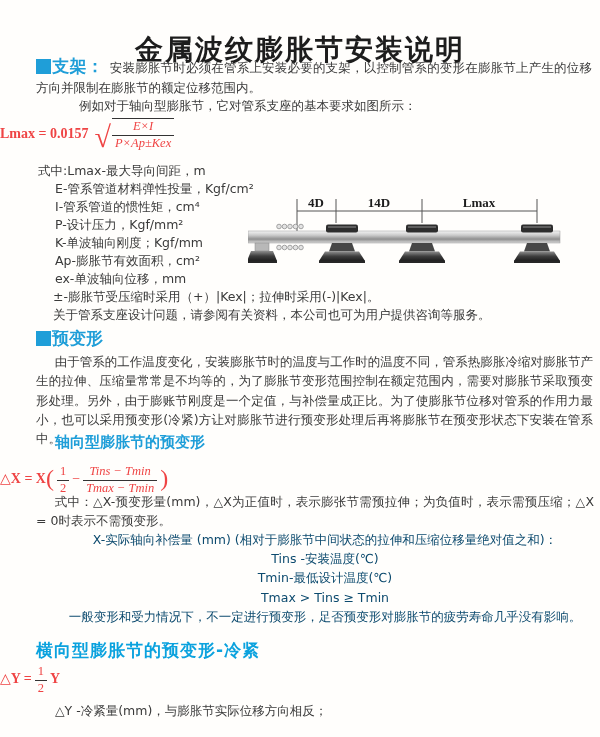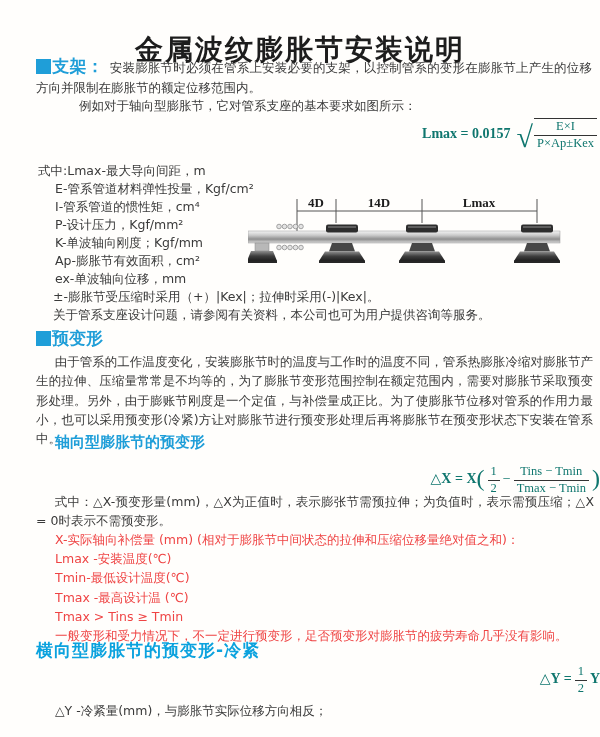--- a/index.html
+++ b/index.html
@@ -7,42 +7,42 @@
     width:600px;height:737px;background:#fffefc;position:relative;overflow:hidden;
     font-family:"DejaVu Sans","Liberation Sans",sans-serif;color:#3a3a3a;
   }
   .abs{position:absolute;}
   .page-title{top:12px;left:0;width:600px;text-align:center;font-size:28px;font-weight:bold;color:#1d1d1d;letter-spacing:2px;}
   .para{font-size:12.5px;line-height:20px;text-align:justify;color:#3a3a3a;}
   .p1{top:56px;left:36px;width:556px;}
   .sec-sq{display:inline-block;width:15px;height:15px;background:#1f9ed8;margin-right:1px;vertical-align:-2px;}
   .sec-label{font-size:17px;font-weight:bold;color:#1f9ed8;margin-right:6px;}
   .example-line{top:98px;left:55px;font-size:12.5px;color:#3a3a3a;margin-left:24px;}
-  .formula{left:0;width:600px;text-align:right;font-family:"Liberation Serif","DejaVu Serif",serif;color:#0f766e;font-size:14px;}
+  .formula{left:0;width:600px;text-align:left;font-family:"Liberation Serif","DejaVu Serif",serif;color:#ef4444;font-size:14px;}
   .formula .f-bold{font-weight:bold;}
   .frac{display:inline-flex;flex-direction:column;align-items:center;vertical-align:middle;font-size:12.5px;line-height:1.25;margin:0 3px;}
   .frac .den{border-top:1px solid #333;padding:0 3px;}
   .frac .num{padding:0 3px;}
   .sqrt{display:inline-flex;align-items:center;vertical-align:middle;margin-left:6px;}
   .sqrt .rad{font-size:30px;font-weight:400;line-height:26px;margin-right:-2px;transform:translateY(2px);}
   .sqrt .radicand{border-top:1.4px solid #333;}
-  .it{}
+  .it{font-style:italic;}
   .big-paren{font-size:24px;font-weight:400;vertical-align:-3px;line-height:0;}
   .f1{top:118px;}
   .f2{top:464px;}
   .f3{top:664px;}
   .defs{top:162px;left:38px;width:560px;font-size:12.5px;color:#3a3a3a;}
   .def-line{line-height:18px;height:18px;white-space:nowrap;padding-left:17px;}
   .def-line.flush{padding-left:0;}
   .def-line.half{padding-left:15px;}
   .h-predeform{top:327px;left:36px;}
   .p2{top:352px;left:36px;width:557px;line-height:19.3px;text-indent:1.5em;}
   .h-axial{top:433px;left:55px;font-size:15px;font-weight:bold;color:#1f9ed8;}
   .p3{top:492px;left:36px;width:558px;line-height:19.3px;text-indent:1.5em;}
-  .axial-lines{top:530px;left:55px;width:540px;font-size:12.5px;color:#ef4444;}
+  .axial-lines{top:530px;left:55px;width:540px;font-size:12.5px;color:#0c4a6e;text-align:center;}
   .axial-lines .line{line-height:19.2px;height:19.2px;white-space:nowrap;}
   .h-lateral{top:639px;left:36px;font-size:17px;font-weight:bold;color:#0ba2de;letter-spacing:1px;}
   .lateral-note{top:703px;left:55px;font-size:12.5px;color:#3a3a3a;}
   .diagram{top:192px;left:248px;}
   .dimlbl{font-family:"Liberation Serif","DejaVu Serif",serif;font-size:13px;font-weight:bold;fill:#1d1d1d;text-anchor:middle;}
 </style>
 </head>
 <body>
 
 <h1 class="abs page-title">金属波纹膨胀节安装说明</h1>
@@ -149,23 +149,22 @@
     </span><span>−</span><span class="frac">
       <span class="num it">Tins − Tmin</span>
       <span class="den it">Tmax − Tmin</span>
     </span><span class="big-paren">)</span>
 </div>
 
 <div class="abs para p3">式中：△X-预变形量(mm)，△X为正值时，表示膨张节需预拉伸；为负值时，表示需预压缩；△X = 0时表示不需预变形。</div>
 
 <div class="abs axial-lines">
   <div class="line">X-实际轴向补偿量 (mm) (相对于膨胀节中间状态的拉伸和压缩位移量绝对值之和)：</div>
-  <div class="line">Lmax -安装温度(℃)</div>
+  <div class="line">Tins -安装温度(℃)</div>
   <div class="line">Tmin-最低设计温度(℃)</div>
-  <div class="line">Tmax -最高设计温  (℃)</div>
   <div class="line">Tmax &gt; Tins ≥ Tmin</div>
   <div class="line">一般变形和受力情况下，不一定进行预变形，足否预变形对膨胀节的疲劳寿命几乎没有影响。</div>
 </div>
 
 <div class="abs h-lateral">横向型膨胀节的预变形-冷紧</div>
 
 <div class="abs formula f3">
   <span class="f-bold">△Y =</span><span class="frac">
       <span class="num">1</span>
       <span class="den">2</span>

